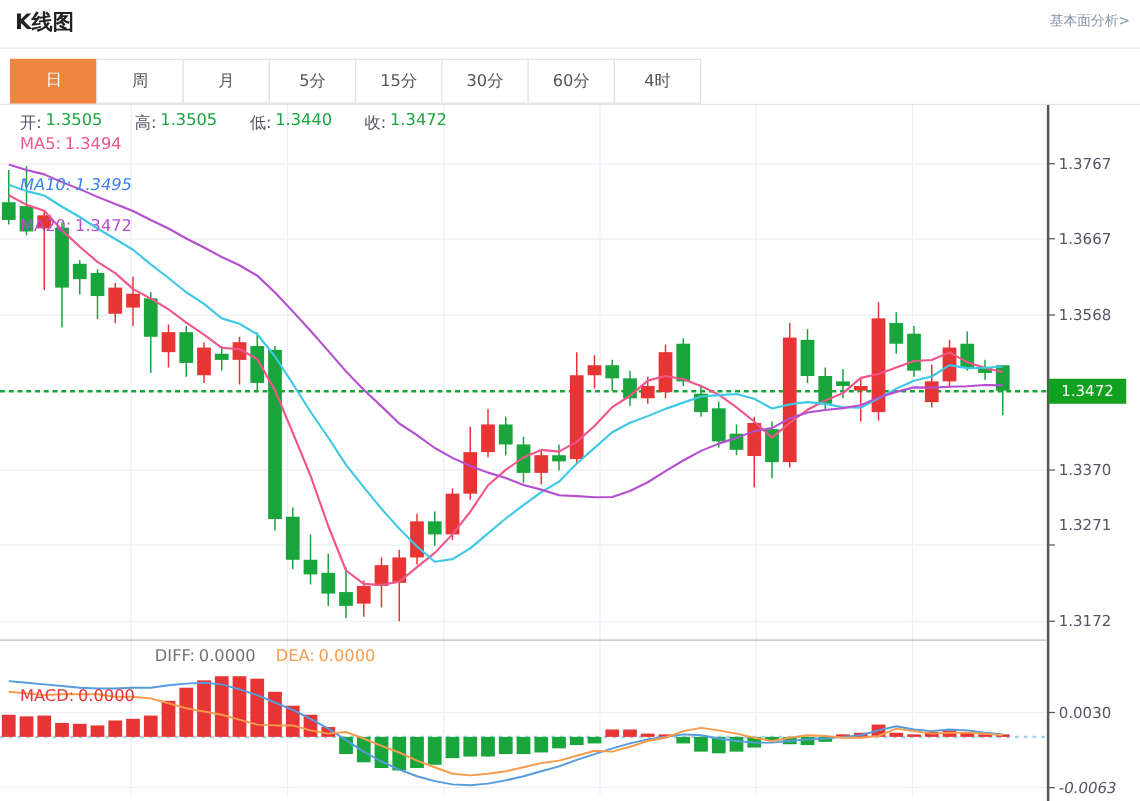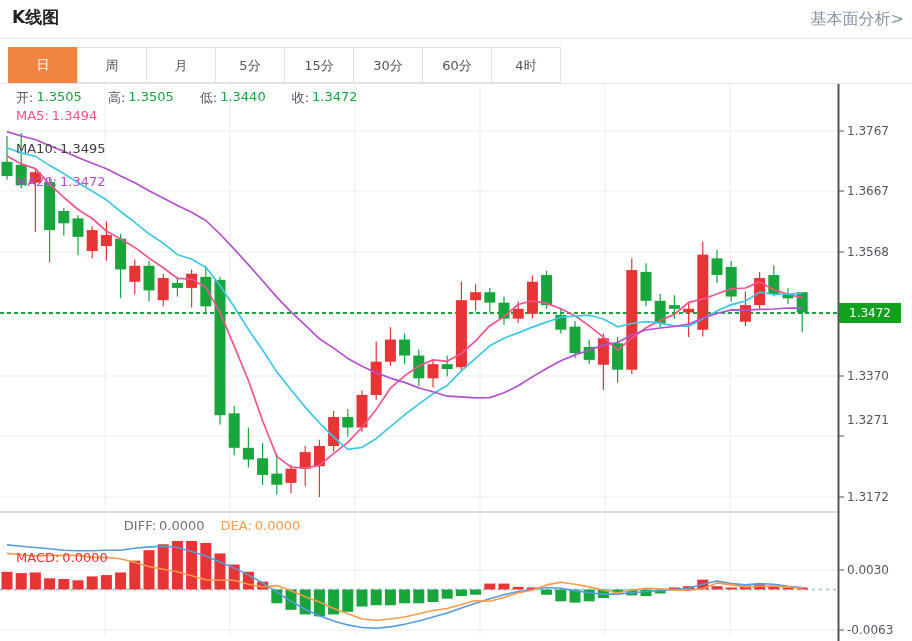--- a/index.html
+++ b/index.html
@@ -1,20 +1,20 @@
 <!DOCTYPE html>
 <html><head>
 <meta charset="utf-8">
 <style>
   html,body{margin:0;padding:0;}
   body{width:912px;height:641px;position:relative;background:#fff;overflow:hidden;
        font-family:"DejaVu Sans","Liberation Sans",sans-serif;}
   .abs{position:absolute;}
   #page-title{left:12px;top:6px;font-size:17px;font-weight:bold;color:#222;}
-  #fund-link{right:8px;top:9px;font-size:16px;color:#8494a8;cursor:pointer;text-decoration:none;}
+  #fund-link{right:8px;top:9px;font-size:11px;color:#8494a8;cursor:pointer;text-decoration:none;}
   #title-divider{left:0;top:38px;width:912px;height:1px;background:#e8e8e8;}
   #tabbar{left:8px;top:47px;display:flex;}
   .tab{width:70px;height:36px;line-height:36px;text-align:center;font-size:13px;color:#555;
        background:#fff;border:1px solid #e2e2e2;margin-left:-1px;box-sizing:border-box;cursor:pointer;}
   .tab:first-child{margin-left:0;}
   .tab.active{color:#fff;border:none;}
   #tab-bottom-line{left:0;top:83px;width:912px;height:1px;background:#e2e2e2;}
   #chart-svg{left:0;top:0;}
   .legend-row{display:flex;font-size:13px;white-space:nowrap;}
   #ohlc-legend{left:16px;top:89px;gap:26px;}
@@ -269,21 +269,21 @@
       <span class="lg-label">收:</span>
       <span class="ohlc-val" style="color: rgb(24, 165, 60);">1.3472</span>
     </span>
 </div>
 
 <div id="ma-legend" class="abs legend-row">
   <span class="legend-item" style="color: rgb(242, 84, 140);">
       <span>MA5:</span>
       <span>1.3494</span>
     </span>
-  <span class="legend-item" style="color: #404040;">
+  <span class="legend-item" style="color: #3b82f6; font-style: italic;">
       <span>MA10:</span>
       <span>1.3495</span>
     </span>
   <span class="legend-item" style="color: rgb(180, 79, 208);">
       <span>MA20:</span>
       <span>1.3472</span>
     </span>
 </div>
 
 <div id="macd-legend" class="abs legend-row">
@@ -302,15 +302,15 @@
 </div>
 
 <div id="axis-labels" class="abs">
     <div class="tick-label" style="top: 123px;">1.3767</div>
     <div class="tick-label" style="top: 183px;">1.3667</div>
     <div class="tick-label" style="top: 244px;">1.3568</div>
     <div class="tick-label" style="top: 368px;">1.3370</div>
     <div class="tick-label" style="top: 412px;">1.3271</div>
     <div class="tick-label" style="top: 489px;">1.3172</div>
     <div class="tick-label" style="top: 562px;">0.0030</div>
-    <div class="tick-label" style="top: 622px;">-0.0063</div>
+    <div class="tick-label" style="top: 622px; font-style: italic;">-0.0063</div>
   </div>
 <div id="price-badge" class="abs" style="background: rgb(18, 160, 31);">1.3472</div>
 
 </body></html>

